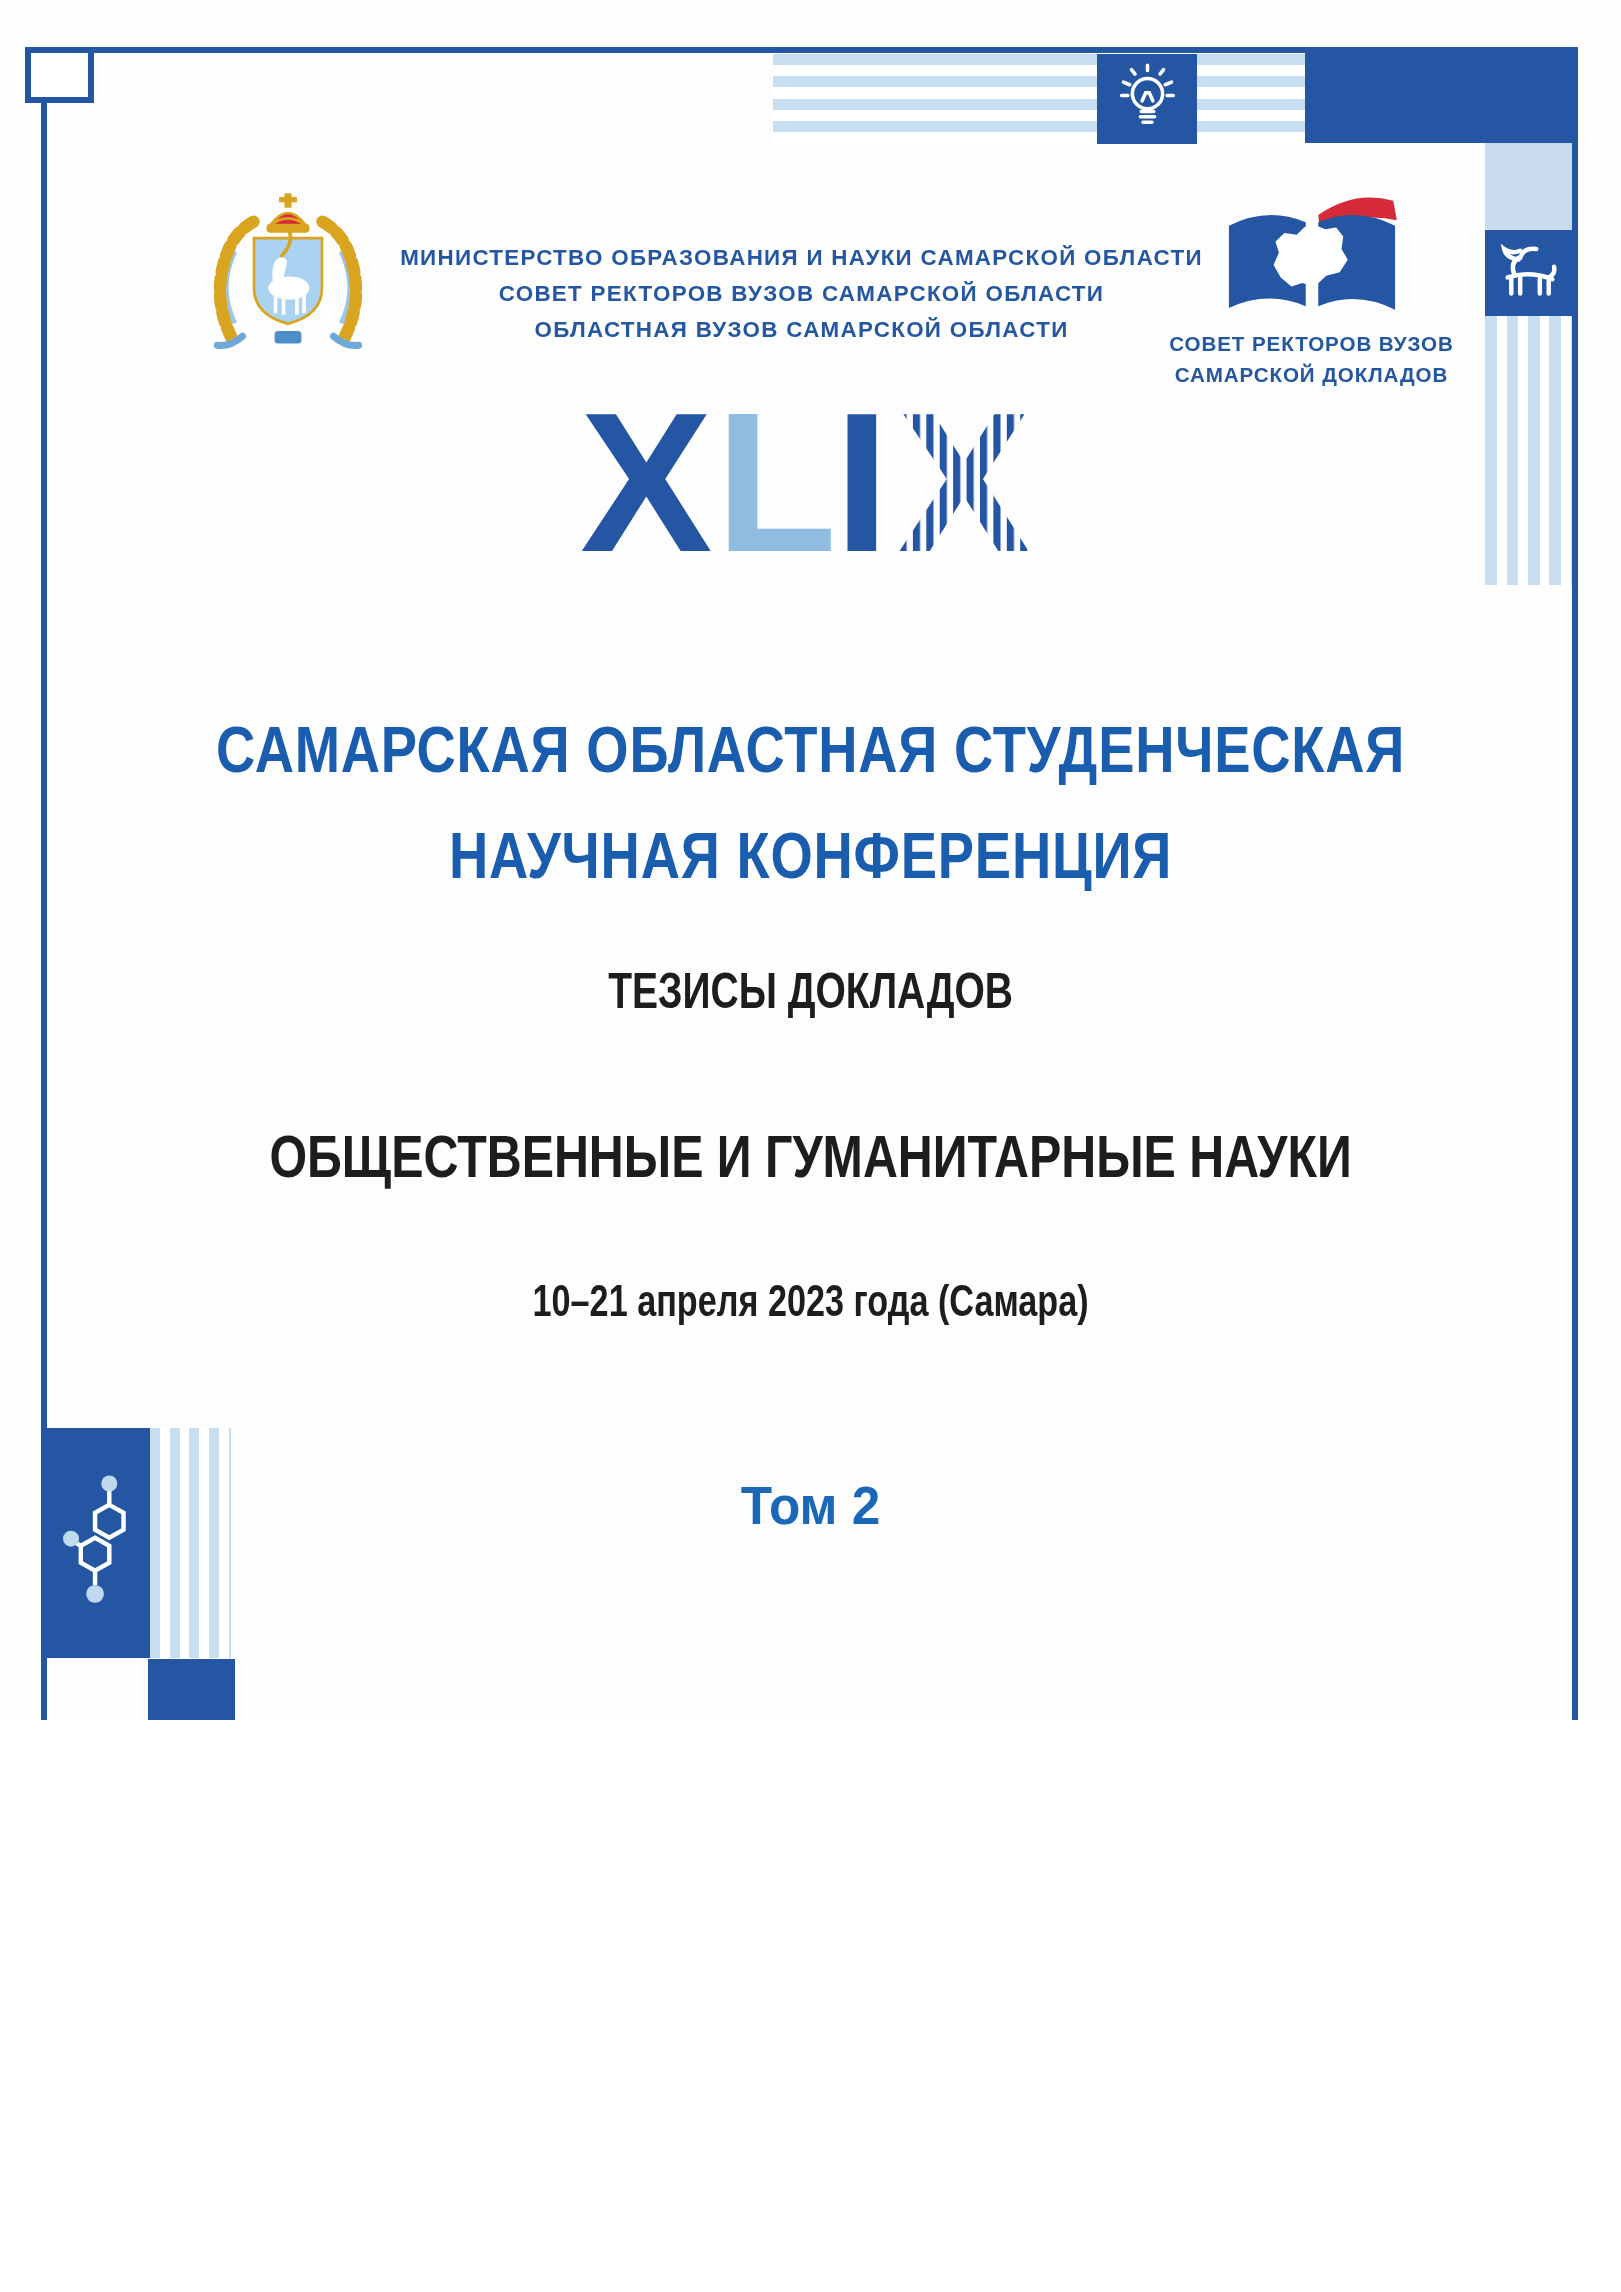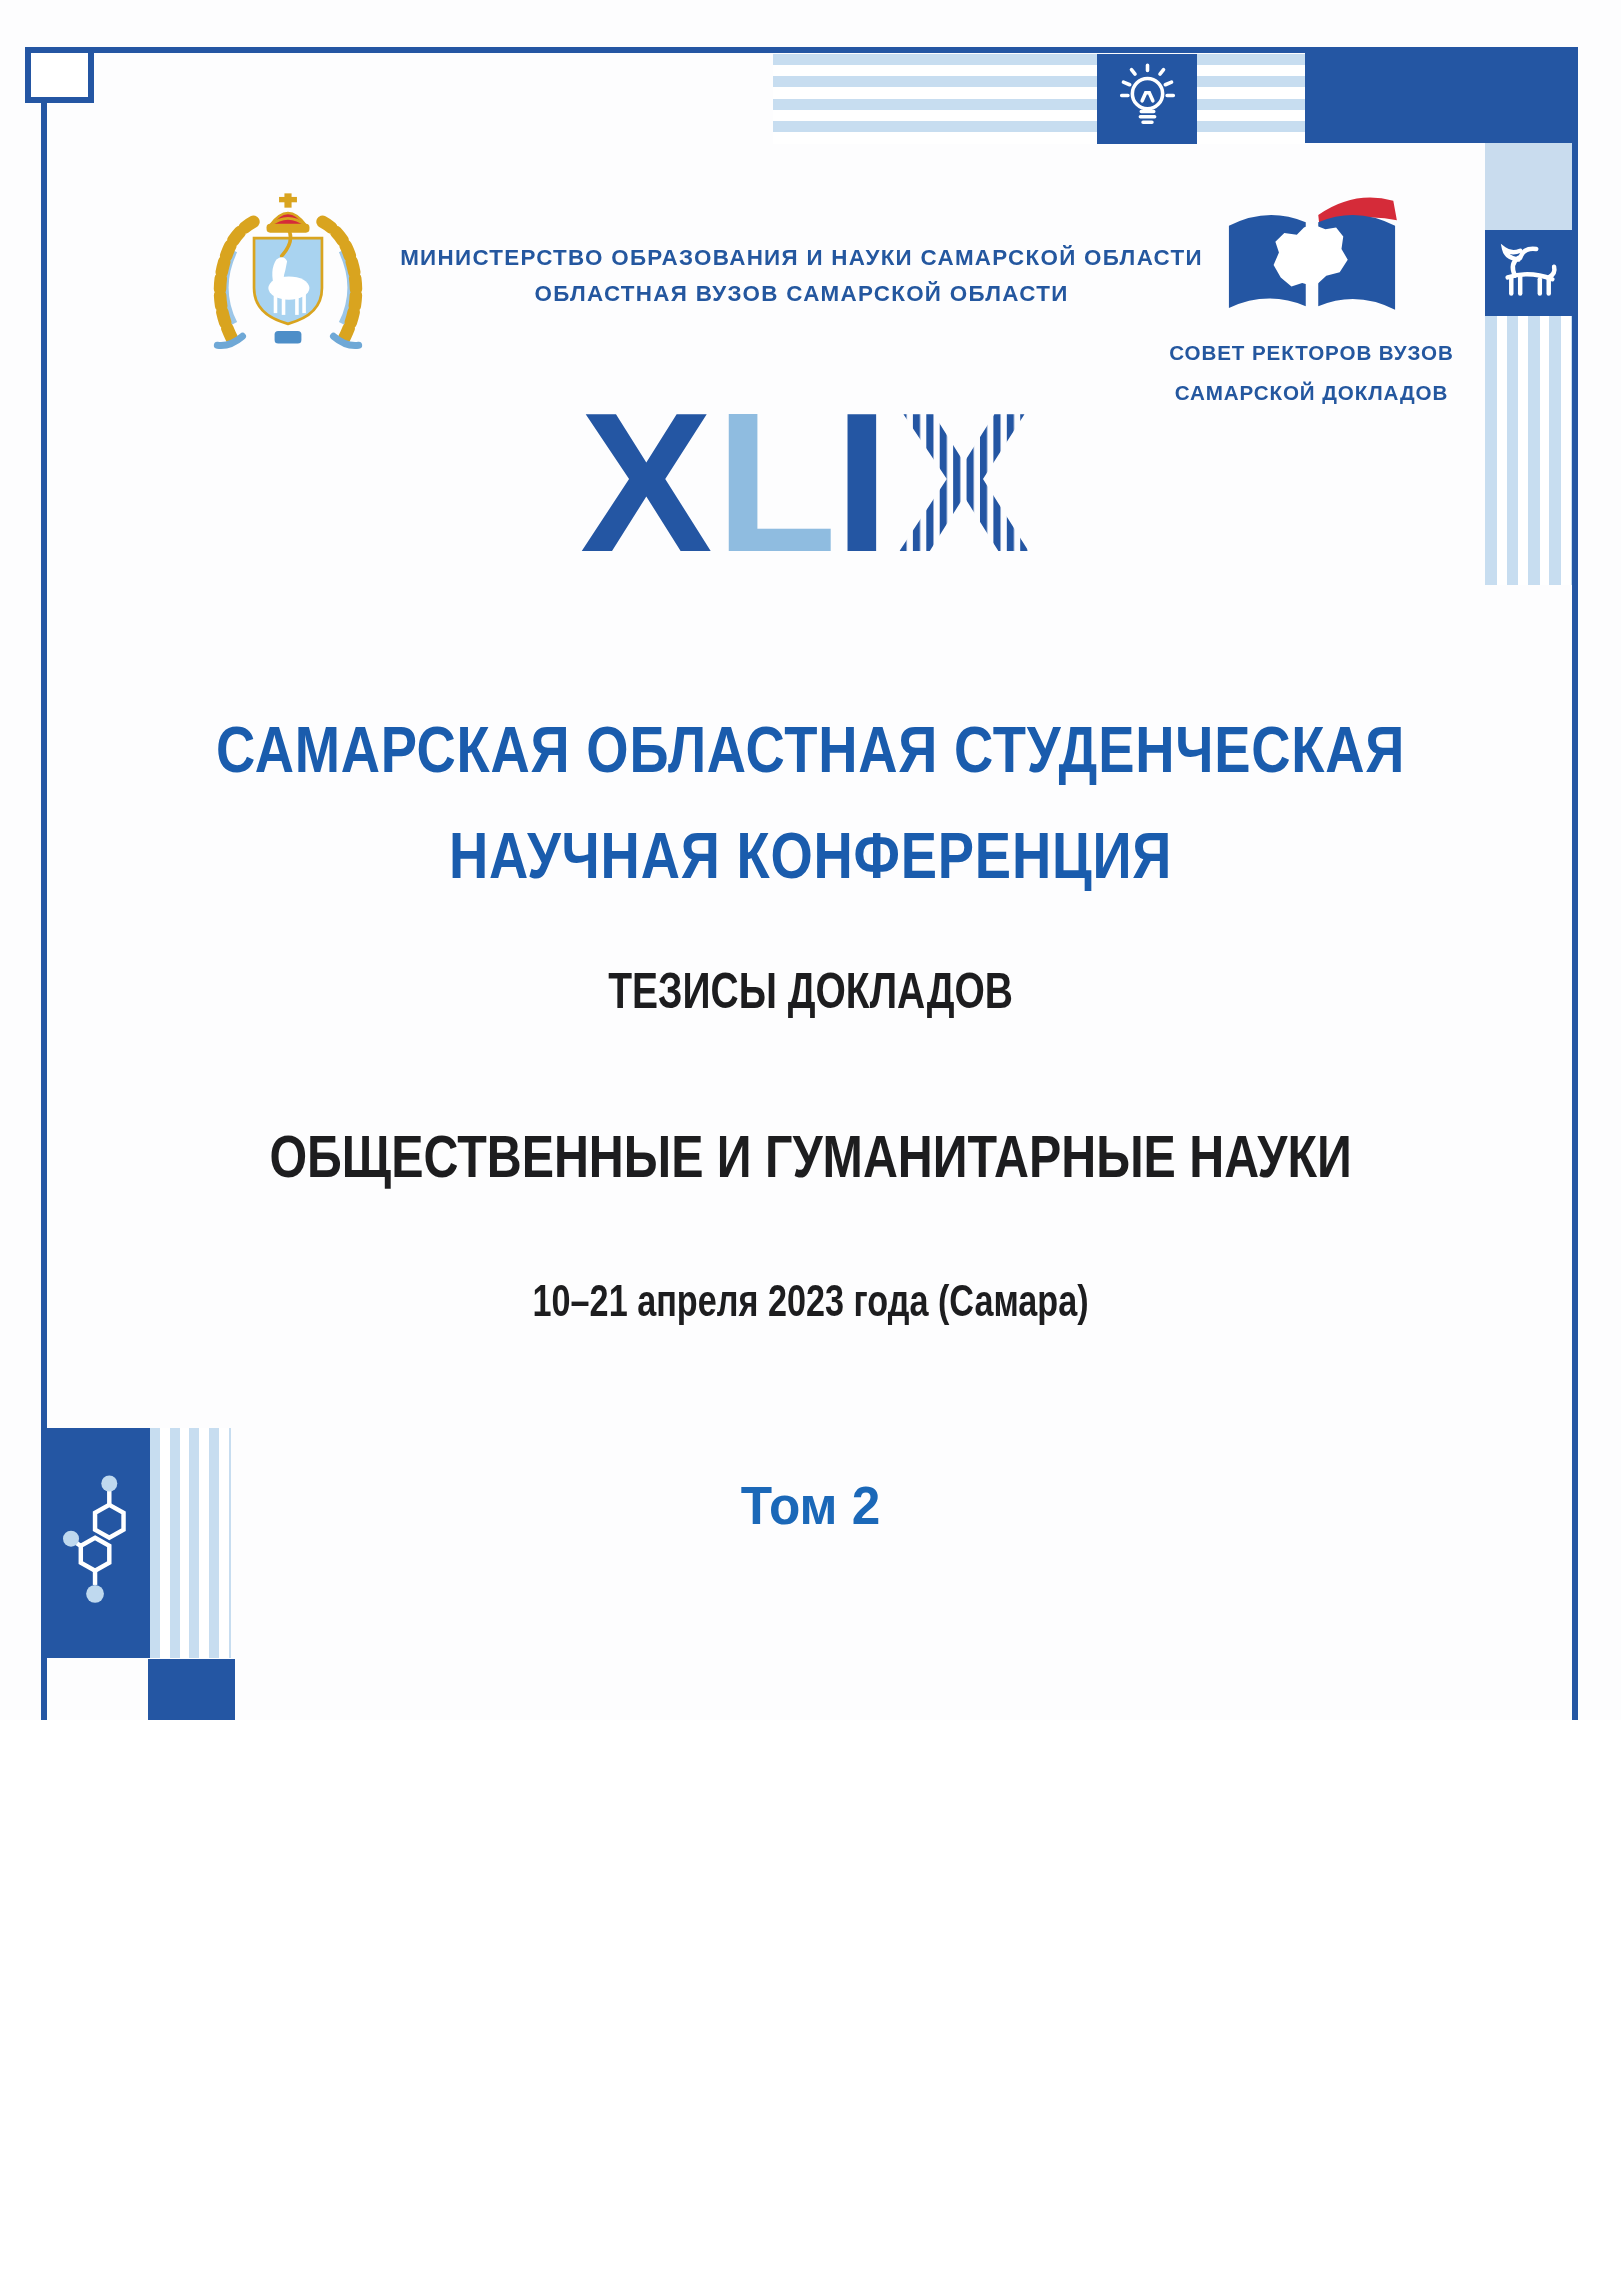--- a/index.html
+++ b/index.html
@@ -24,21 +24,21 @@
   .tr-deer{left:1485px;top:230px;width:87px;height:86px;background:#2456A3;}
   .tr-vstripes{left:1485px;top:316px;width:87px;height:269px;
                background:repeating-linear-gradient(90deg,#C7DDF0 0 11.6px,#ffffff 11.6px 21.5px);}
 
   
   .arms{left:203px;top:188px;width:170px;height:168px;}
   .org{left:282px;top:240px;width:1039px;text-align:center;color:#24579F;
        font-size:22.4px;font-weight:bold;line-height:36px;letter-spacing:1.3px;}
   .council{left:1155px;top:190px;width:313px;text-align:center;}
   .council svg{display:block;margin:0 auto;}
-  .council-text{color:#24579F;font-size:20.6px;font-weight:bold;line-height:23px;letter-spacing:0.9px;margin-top:17px;}
+  .council-text{color:#24579F;font-size:20.6px;font-weight:bold;line-height:23px;letter-spacing:0.9px;margin-top:8px;}
 
   
   .xlix{left:537px;top:403px;width:555px;height:161px;}
 
   
   .t-center{left:0;width:1621px;text-align:center;transform-origin:811px 50%;}
   .title1{top:713px;font-size:64px;font-weight:bold;color:#1A5CAD;letter-spacing:0.9px;transform:scaleX(.85);}
   .title2{top:819px;font-size:64px;font-weight:bold;color:#1A5CAD;letter-spacing:0.9px;transform:scaleX(.85);}
   .thesis{top:962px;font-size:50px;font-weight:bold;color:#1d1d1f;transform:scaleX(.78);}
   .section{top:1123px;font-size:59px;font-weight:bold;color:#1d1d1f;transform:scaleX(.82);}
@@ -139,20 +139,21 @@
       <rect x="79" y="118" width="4" height="22" fill="#fff"></rect>
       <rect x="88" y="120" width="4" height="22" fill="#fff"></rect>
       <rect x="103" y="120" width="4" height="22" fill="#fff"></rect>
       <rect x="111" y="118" width="4" height="22" fill="#fff"></rect>
       <path d="M80 112 Q74 92 82 80 q8 -6 12 2 l-2 10 Q88 104 92 110 Z" fill="#fff"></path>
     </g>
   </svg>
 
   <div class="abs org">
     <div>МИНИСТЕРСТВО ОБРАЗОВАНИЯ И НАУКИ САМАРСКОЙ ОБЛАСТИ</div>
+    <div>СОВЕТ РЕКТОРОВ ВУЗОВ САМАРСКОЙ ОБЛАСТИ</div>
     <div>ОБЛАСТНАЯ ВУЗОВ САМАРСКОЙ ОБЛАСТИ</div>
   </div>
 
   <div class="abs council">
     <svg width="188" height="134" viewBox="0 0 210 150">
       <path d="M112 28 Q152 0 196 12 L200 34 Q156 24 114 46 Z" fill="#D52B39"></path>
       <path d="M12 40 Q55 18 98 36 L98 130 Q55 112 12 132 Z" fill="#2456A3"></path>
       <path d="M198 40 Q155 18 112 36 L112 130 Q155 112 198 134 Z" fill="#2456A3"></path>
       <polygon fill="#fff" points="105,38 120,44 132,42 140,52 138,66 145,78 136,92 121,96 108,108 94,104 82,108 70,98 62,84 68,70 64,58 74,48 88,50 96,42"></polygon>
     </svg>

